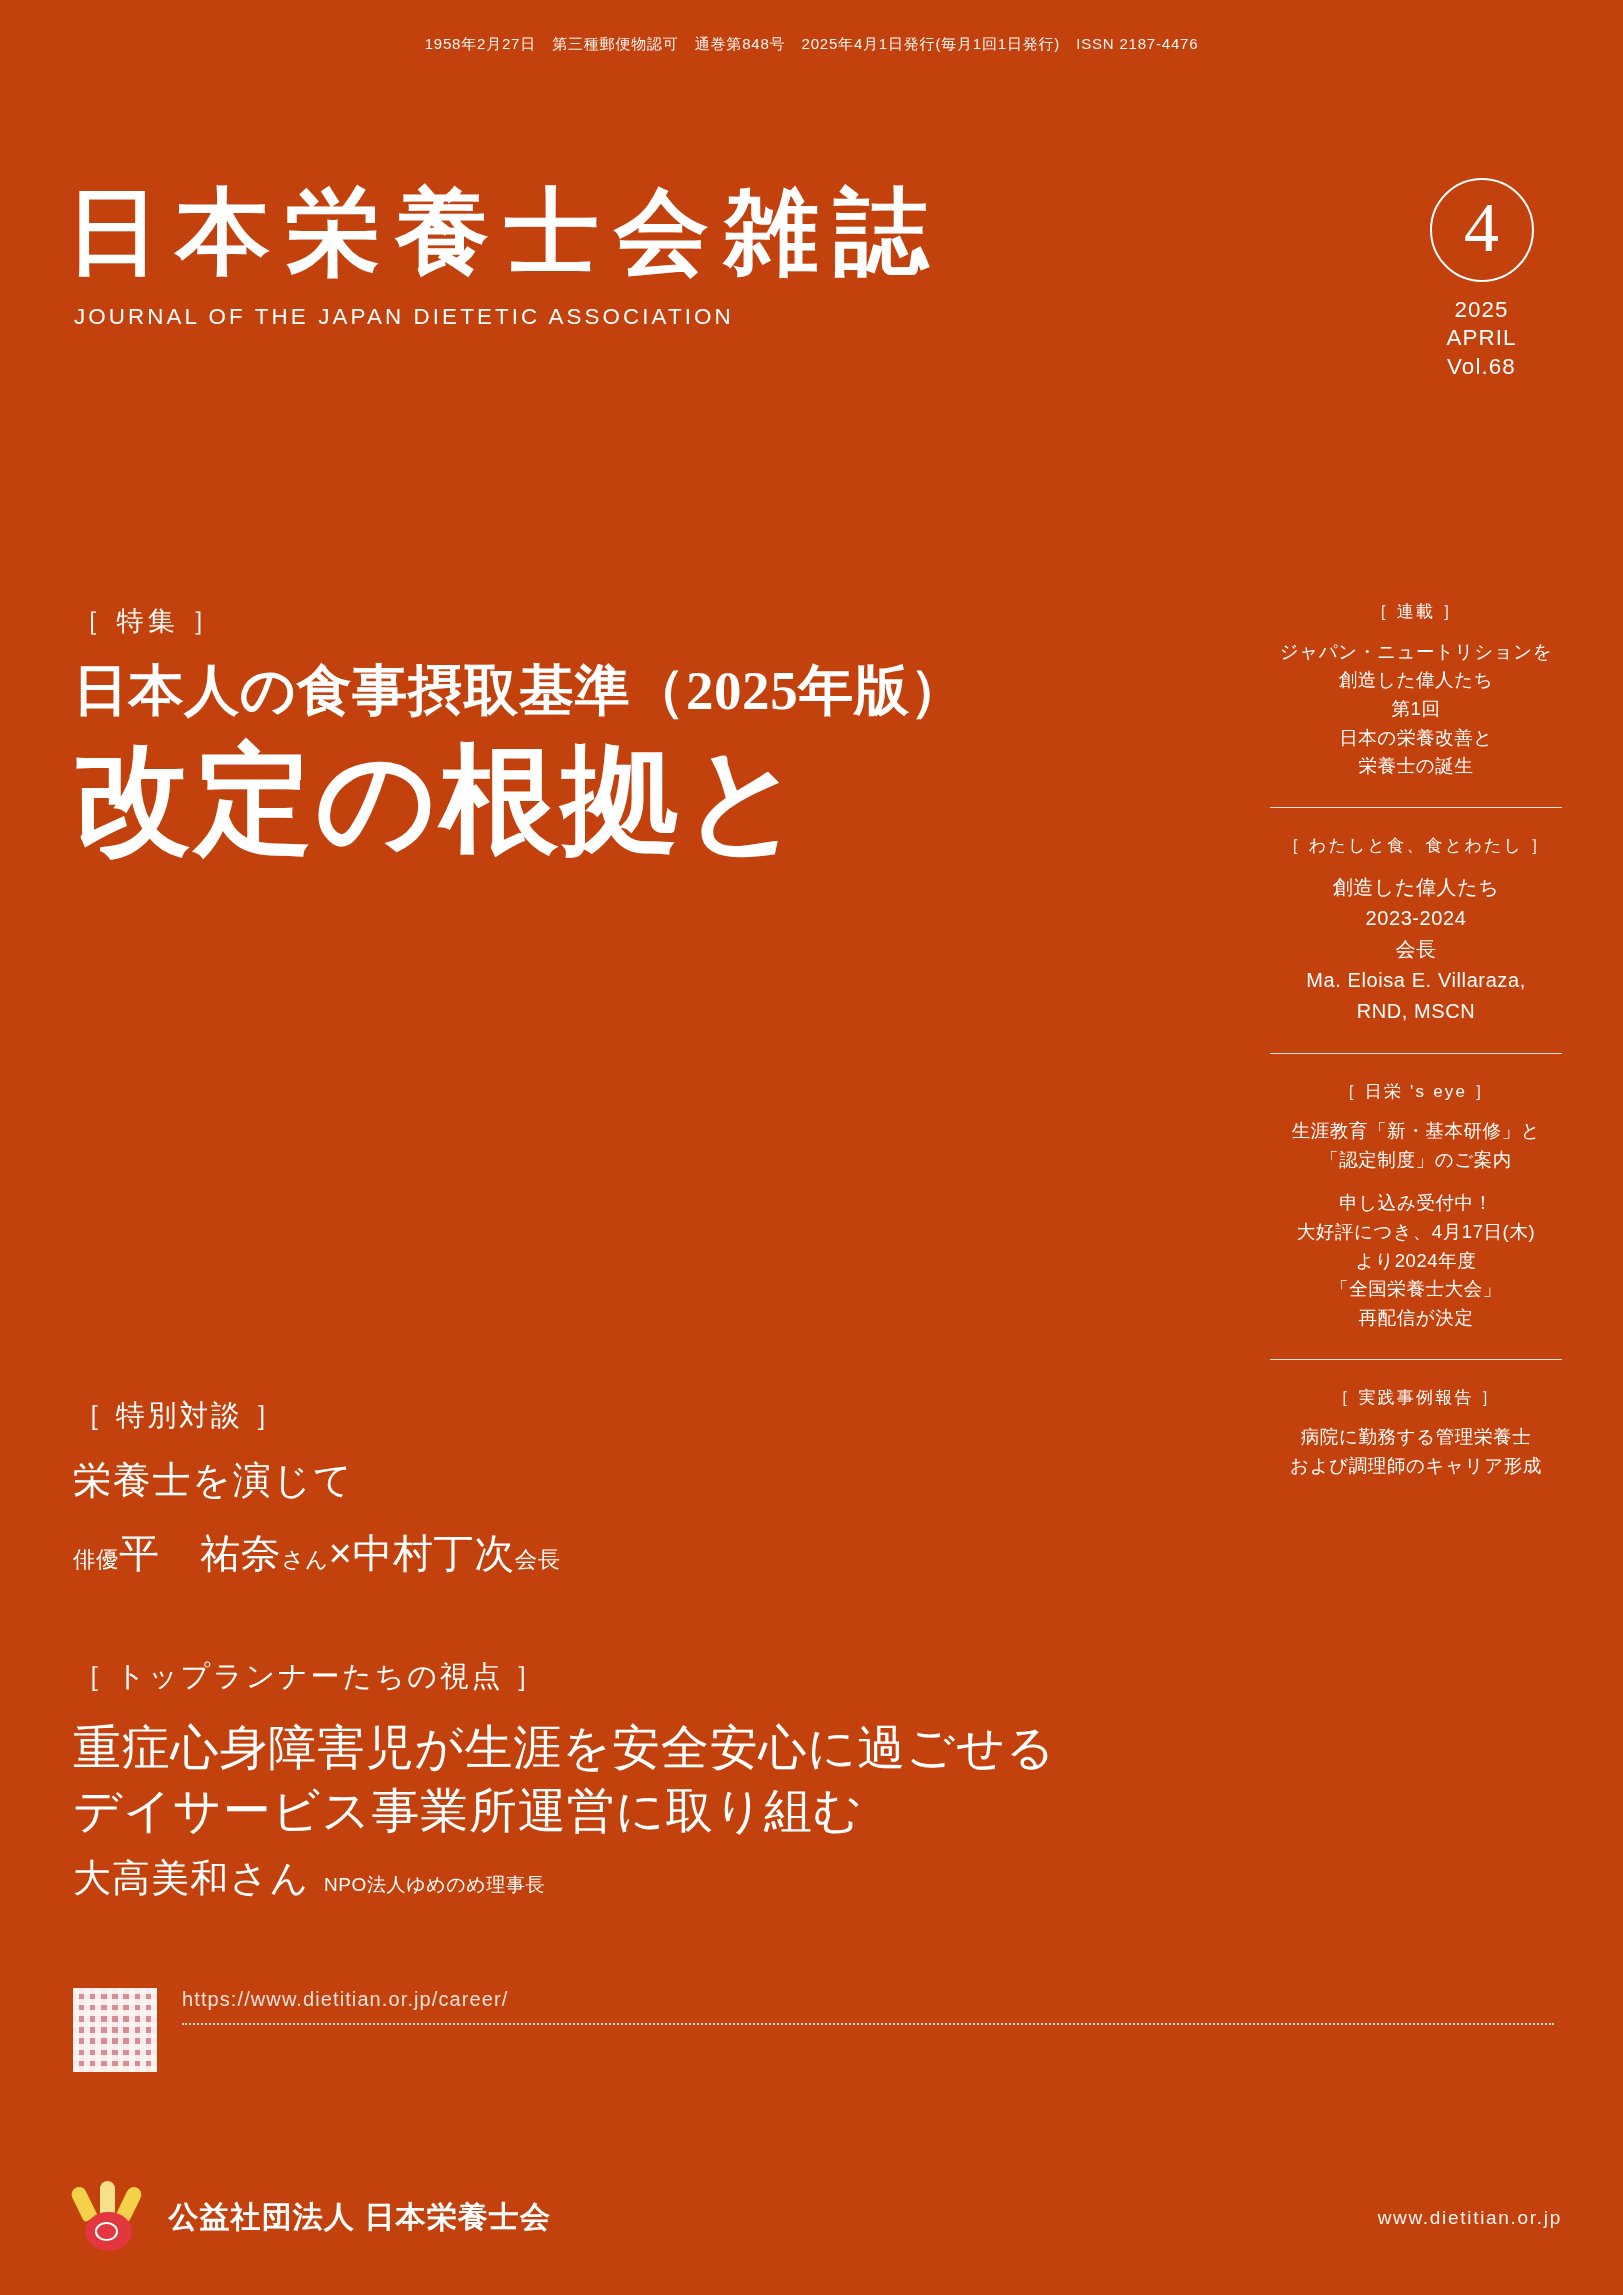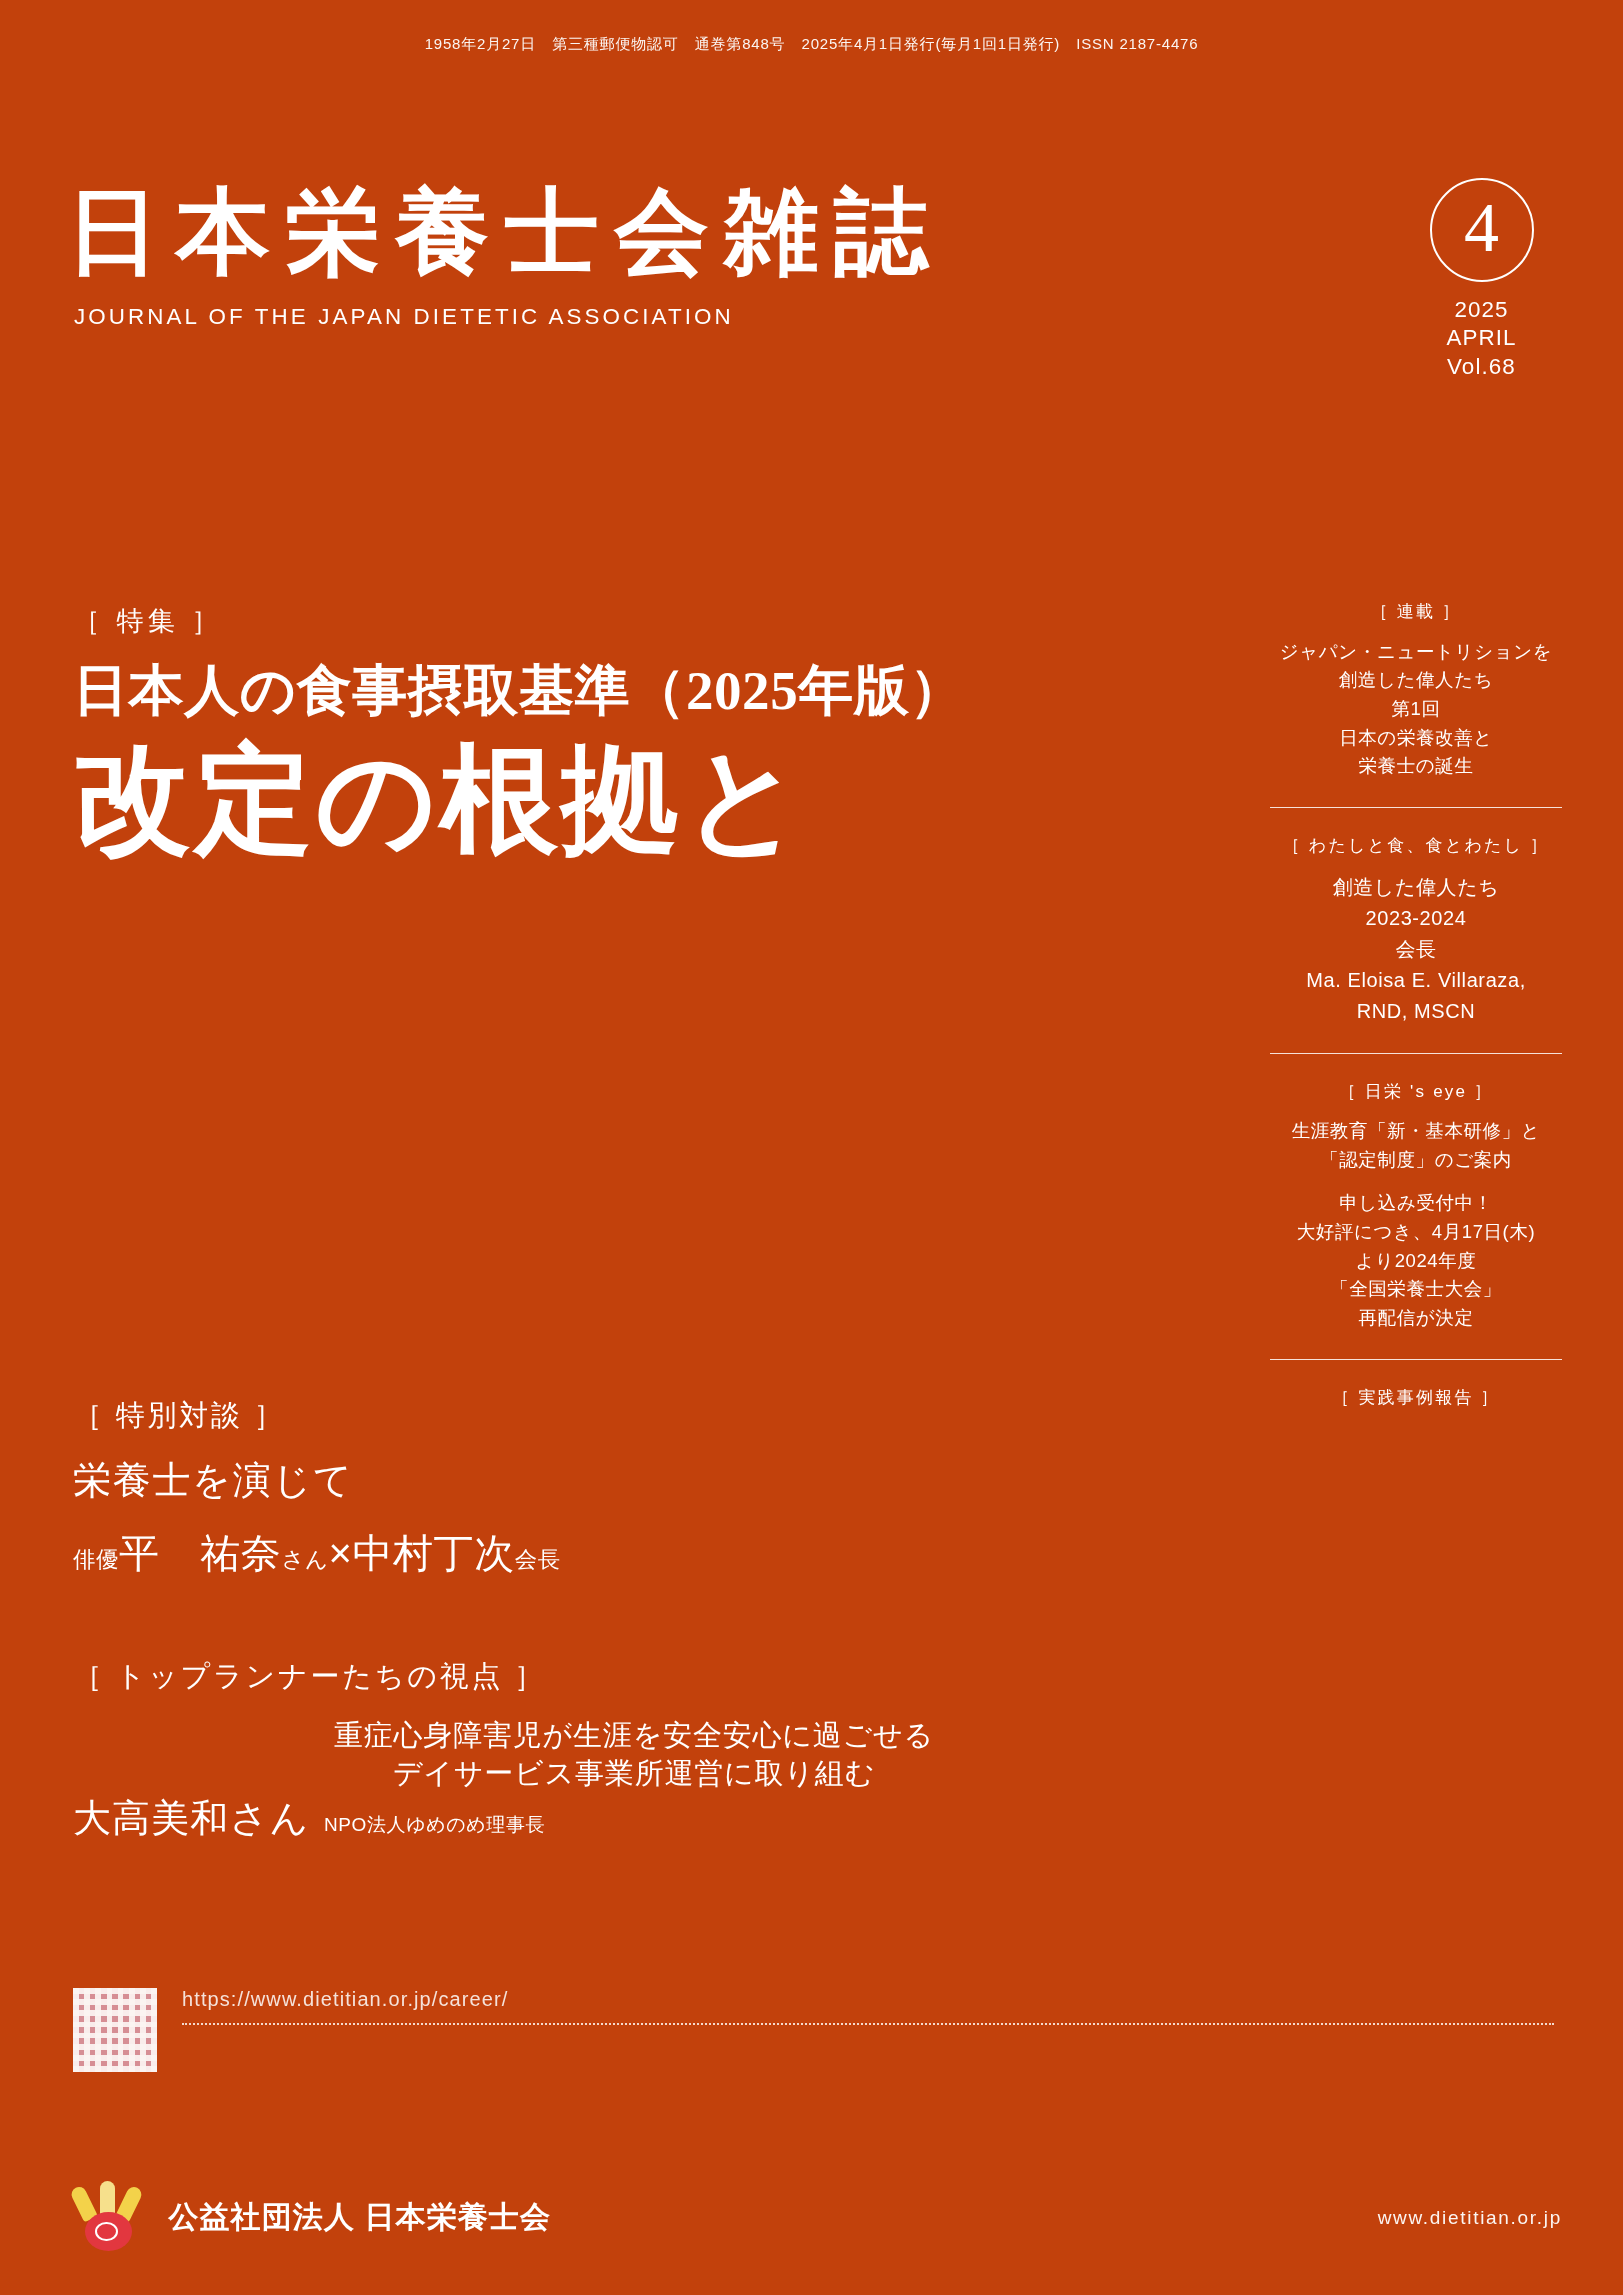--- a/index.html
+++ b/index.html
@@ -151,24 +151,24 @@
     letter-spacing: 0.6px;
   }
 
   .runner {
     position: absolute;
     top: 1657px;
     left: 73px;
     width: 1122px;
   }
   .runner-title {
-    font-size: 29px;
+    font-size: 48px;
     line-height: 1.32;
     letter-spacing: 0.8px;
-    text-align: center;
+    margin-bottom: 10px;
   }
   .runner-name {
     font-size: 38px;
     letter-spacing: 1.1px;
   }
   .runner-name .role {
     font-size: 19px;
     letter-spacing: 0.6px;
     margin-left: 14.6px;
   }
@@ -392,20 +392,24 @@
         <div>より2024年度</div>
         <div>「全国栄養士大会」</div>
         <div>再配信が決定</div>
       </div>
     </div>
 
     <div class="rail-rule"></div>
 
     <div class="rail-section">
       <div class="rail-label">［ 実践事例報告 ］</div>
+      <div class="rail-text">
+        <div>病院に勤務する管理栄養士</div>
+        <div>および調理師のキャリア形成</div>
+      </div>
     </div>
 
   </div>
 
   <div class="career">
     <div class="qr"></div>
     <div class="career-text">
       <div class="career-line2">https://www.dietitian.or.jp/career/</div>
       <div class="dotted"></div>
     </div>

